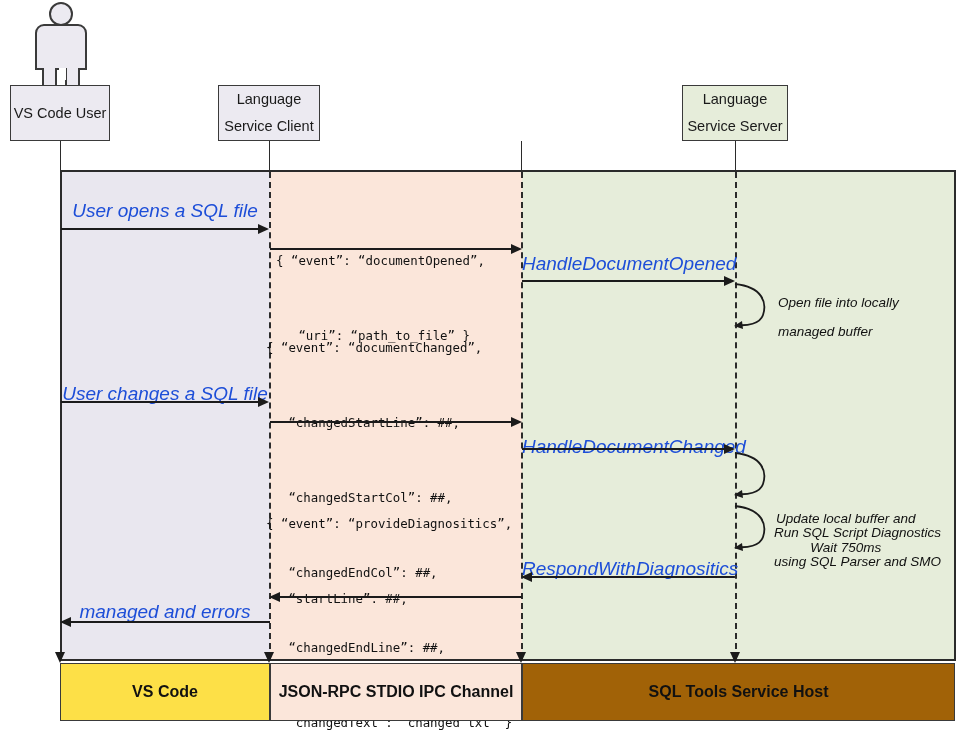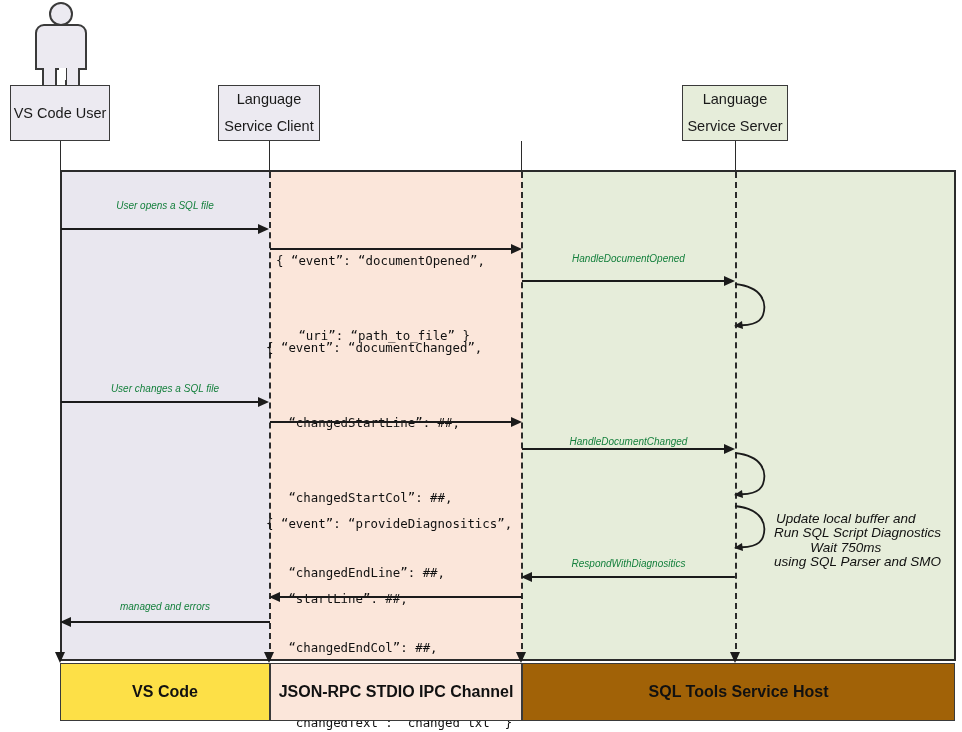--- a/index.html
+++ b/index.html
@@ -66,21 +66,21 @@
     border-top:5.5px solid transparent;border-bottom:5.5px solid transparent;
     border-right:11px solid #1b1b1b;
   }
   .arrowD{
     position:absolute;width:0;height:0;
     border-left:5.5px solid transparent;border-right:5.5px solid transparent;
     border-top:11px solid #1b1b1b;
   }
 
   .mlabel{
-    position:absolute;font-style:italic;font-size:10px;color:#15803d;
+    position:absolute;font-style:italic;font-size:19px;color:#1d4ed8;
     white-space:nowrap;
   }
   .mlabel.ctr{text-align:center;}
 
   
   .json{
     position:absolute;
     font-family:"DejaVu Sans Mono", monospace;
     font-size:12.4px;color:#111;line-height:25px;white-space:pre;
   }
@@ -163,27 +163,31 @@
   <div class="arrowR" style="left:511px;top:243.5px;"></div>
 
   <div class="mlabel ctr" style="left:522px;top:253px;width:213px;text-align:center;">HandleDocumentOpened</div>
   <div class="msg" style="left:522px;top:280px;width:203px;"></div>
   <div class="arrowR" style="left:724px;top:275.5px;"></div>
 
   <svg class="selfloop" style="left:733px;top:281px;" width="40" height="50" viewBox="0 0 40 50">
     <path d="M2,3 C30,6 34,22 30,34 C27,43 14,45 4,44" fill="none" stroke="#1b1b1b" stroke-width="1.8"></path>
     <polygon points="9,40 1,45 10,48" fill="#1b1b1b"></polygon>
   </svg>
+  <div class="note" style="left:778px;top:288px;">
+    <span class="ln">Open file into locally</span>
+    <span class="ln">managed buffer</span>
+  </div>
 
   <div class="json" style="left:266px;top:285px;">
     <span class="ln">{ “event”: “documentChanged”,</span>
     <span class="ln">   “changedStartLine”: ##,</span>
     <span class="ln">   “changedStartCol”: ##,</span>
+    <span class="ln">   “changedEndCol”: ##,</span>
     <span class="ln">   “changedEndLine”: ##,</span>
-    <span class="ln">   “changedEndCol”: ##,</span>
     <span class="ln">   “changedText”: “changed txt” }</span>
   </div>
 
   <div class="mlabel ctr" style="left:61px;top:383px;width:208px;text-align:center;">User changes a SQL file</div>
   <div class="msg" style="left:61px;top:401px;width:199px;"></div>
   <div class="arrowR" style="left:258px;top:396.5px;"></div>
 
   <div class="msg" style="left:270px;top:421px;width:243px;"></div>
   <div class="arrowR" style="left:511px;top:416.5px;"></div>
 

